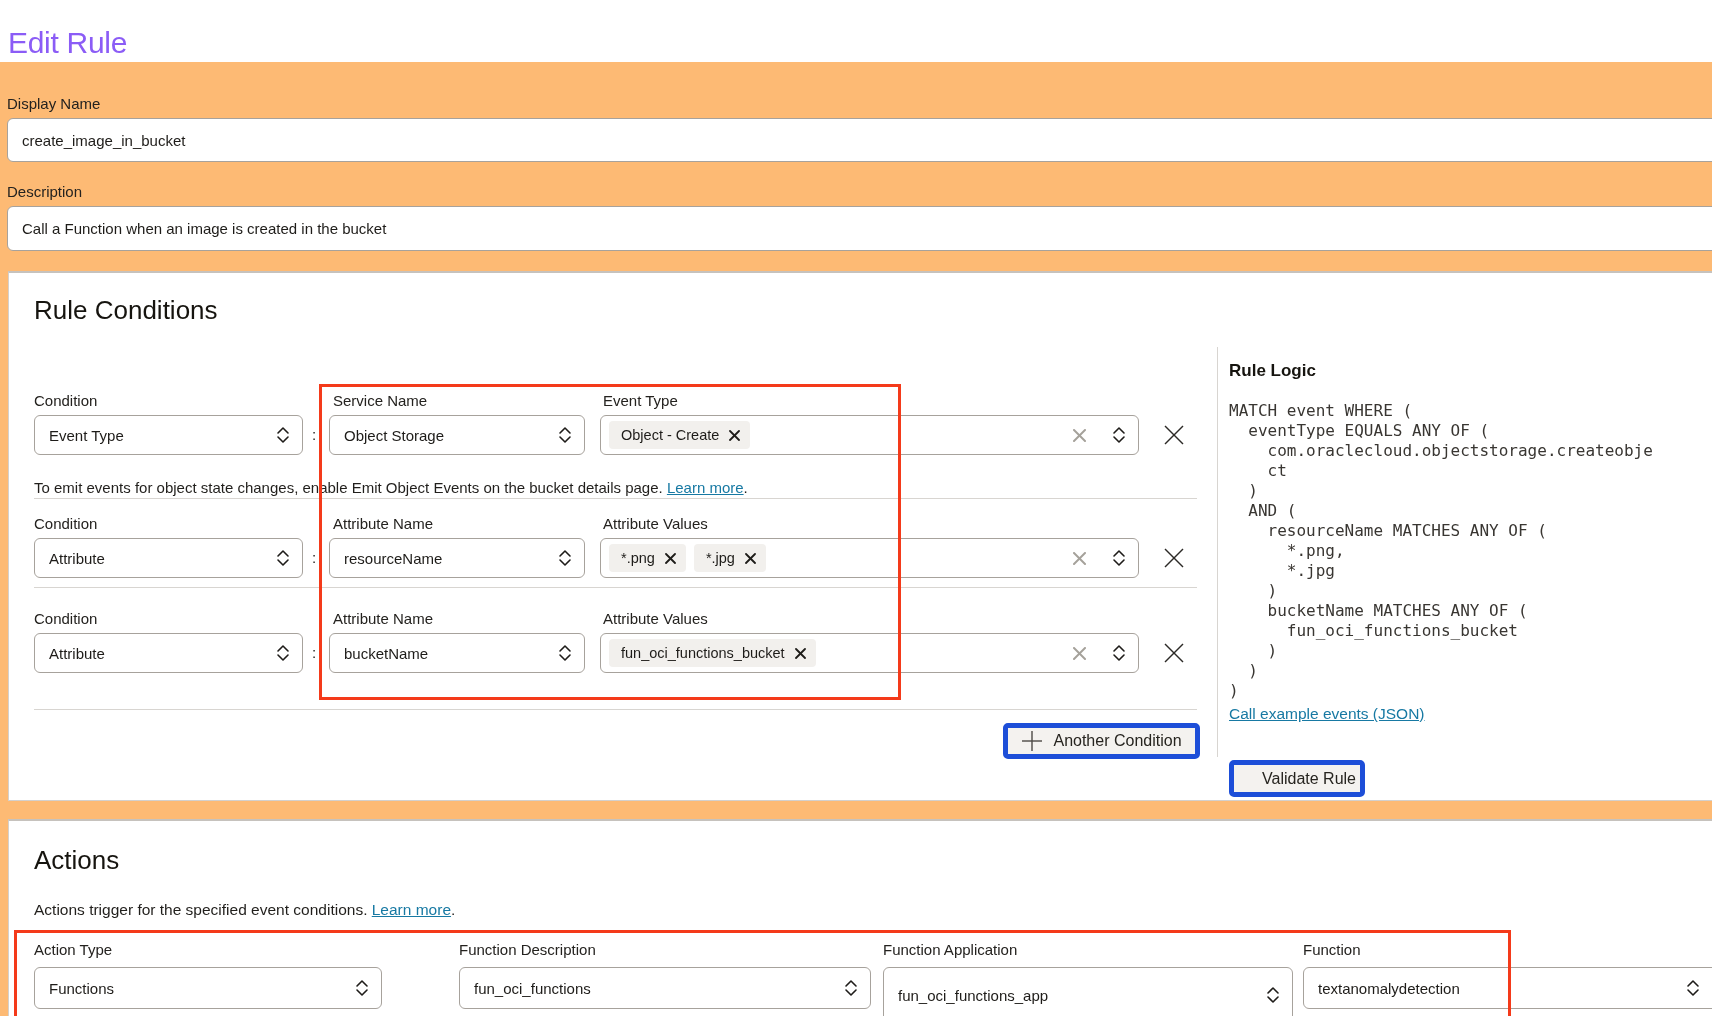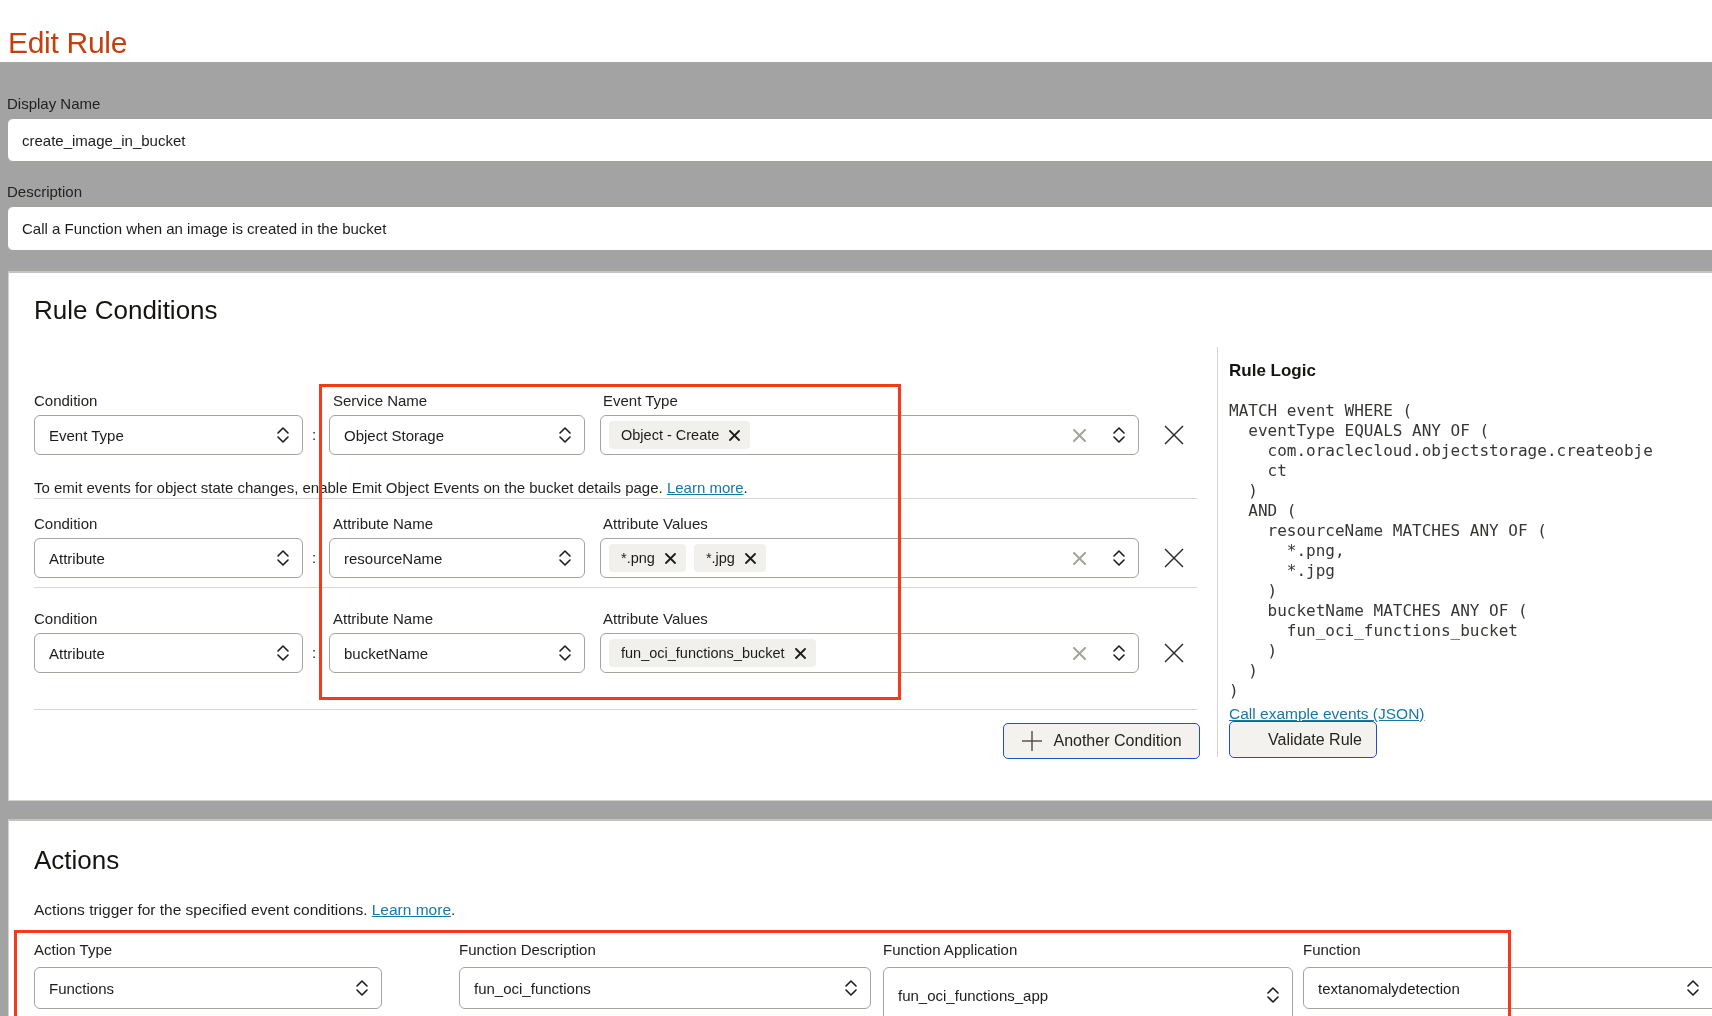--- a/index.html
+++ b/index.html
@@ -1,22 +1,22 @@
 <!DOCTYPE html>
 <html><head>
 <meta charset="utf-8">
 <style>
   html,body{margin:0;padding:0;background:#e8e6e3;}
   .screen{
     position:relative;width:1712px;height:1016px;overflow:hidden;
     background:#fff;font-family:"Liberation Sans",sans-serif;color:#1e1c19;
   }
   .abs{position:absolute;}
-  .page-title{font-size:30px;font-weight:400;letter-spacing:-.3px;color:#c2410c;}
-  .page-body{position:absolute;left:0;right:0;top:62px;bottom:0;background:#a3a3a3;}
+  .page-title{font-size:30px;font-weight:400;letter-spacing:-.3px;color:#8b5cf6;}
+  .page-body{position:absolute;left:0;right:0;top:62px;bottom:0;background:#fdba74;}
   .field-label{font-size:15px;color:#24221f;}
   .text-input{
     background:#fff;border:1px solid #a7a29c;border-radius:6px;
     display:flex;align-items:center;padding:0 14px;font-size:15px;color:#1e1c19;
   }
   .card{
     background:#fff;border:1px solid #d4d0cc;border-top:2px solid #c6c2bd;
     position:absolute;
   }
   .section-title{font-size:26px;font-weight:400;color:#16140f;}
@@ -34,21 +34,21 @@
     padding:0 10px 0 12px;margin-right:8px;font-size:14.5px;color:#1e1c19;white-space:nowrap;
   }
   .chip .x{margin-left:10px;display:flex;align-items:center;cursor:pointer;}
   .ms-clear{margin-left:auto;display:flex;align-items:center;cursor:pointer;padding-right:18px;}
   .row-delete{
     position:absolute;width:30px;height:30px;display:flex;align-items:center;justify-content:center;cursor:pointer;
   }
   .hdivider{position:absolute;height:1px;background:#d8d5d1;}
   .vdivider{position:absolute;width:1px;background:#d8d5d1;}
   .btn{
-    position:absolute;background:#f4f2ef;border:1px solid #1d4ed8;border-radius:5px;
+    position:absolute;background:#f4f2ef;border:5px solid #1d4ed8;border-radius:5px;
     display:flex;align-items:center;justify-content:center;gap:10px;font-size:16px;color:#26241f;
     cursor:pointer;box-sizing:border-box;
   }
   .code{
     font-family:"DejaVu Sans Mono",monospace;font-size:16px;line-height:20px;
     color:#393632;white-space:pre;
   }
   .logic-title{font-size:17px;font-weight:700;color:#16140f;}
   .anno{position:absolute;border:3px solid #f43a1a;pointer-events:none;z-index:9;}
   .colon{position:absolute;font-size:15px;color:#1e1c19;}
@@ -281,21 +281,21 @@
     resourceName MATCHES ANY OF (
       *.png,
       *.jpg
     )
     bucketName MATCHES ANY OF (
       fun_oci_functions_bucket
     )
   )
 )</div>
       <a class="abs link" style="left:1220px;top:432px;font-size:15.5px;">Call example events (JSON)</a>
-      <div class="btn" style="left:1220px;top:448px;width:148px;height:37px;padding-left:24px;">
+      <div class="btn" style="left:1220px;top:487px;width:136px;height:37px;padding-left:24px;">
         <span>Validate Rule</span>
       </div>
     </div>
 
     <div class="card" style="left:8px;top:757px;right:-8px;height:240px;">
       <div class="abs section-title" style="left:25px;top:24px;">Actions</div>
       <div class="abs body-text" style="left:25px;top:80px;">
         <span>Actions trigger for the specified event conditions.</span>
         <a class="link">Learn more</a><span>.</span>
       </div>

